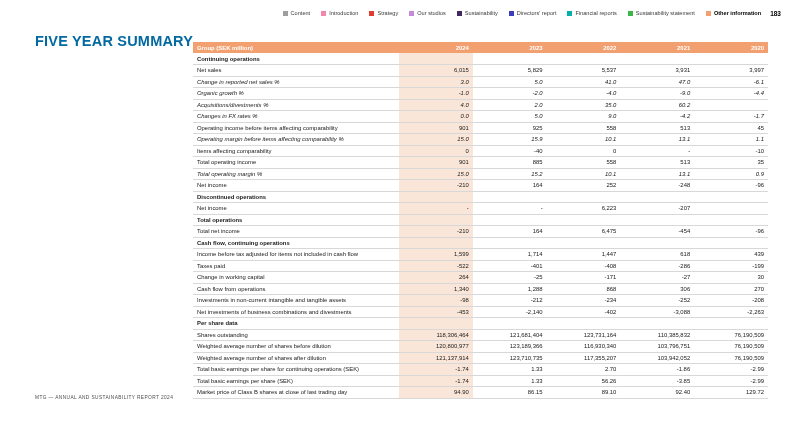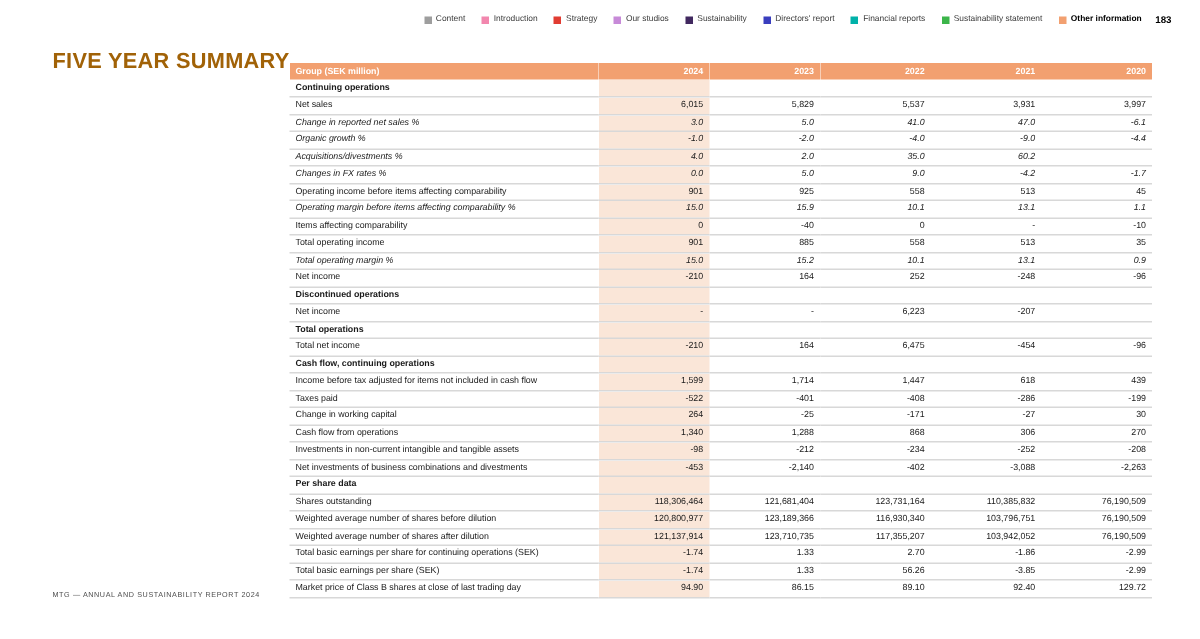--- a/index.html
+++ b/index.html
@@ -16,21 +16,21 @@
   }
   .legend { display:flex; align-items:center; gap:11px; }
   .legend-item { display:flex; align-items:center; gap:3px; font-size:5.6px; color:#3a3a3a; cursor:pointer; }
   .legend-item.active { font-weight:bold; color:#000; }
   .swatch { width:5px; height:5px; display:inline-block; flex:0 0 auto; }
   .pagenum { font-size:6.5px; font-weight:bold; margin-left:9px; color:#000; }
 
   
   .title {
     position:absolute; left:35px; top:33px;
-    font-size:14.5px; font-weight:800; letter-spacing:0.2px; color:#a16207;
+    font-size:14.5px; font-weight:800; letter-spacing:0.2px; color:#0369a1;
   }
 
   
   table.summary {
     position:absolute; left:193px; top:42px; width:575px;
     border-collapse:collapse; table-layout:fixed; font-size:5.9px;
   }
   .c-label { width:206px; }
   .summary th, .summary td { padding:0 4px; vertical-align:middle; overflow:hidden; white-space:nowrap; }
   .summary thead tr { height:11px; }

